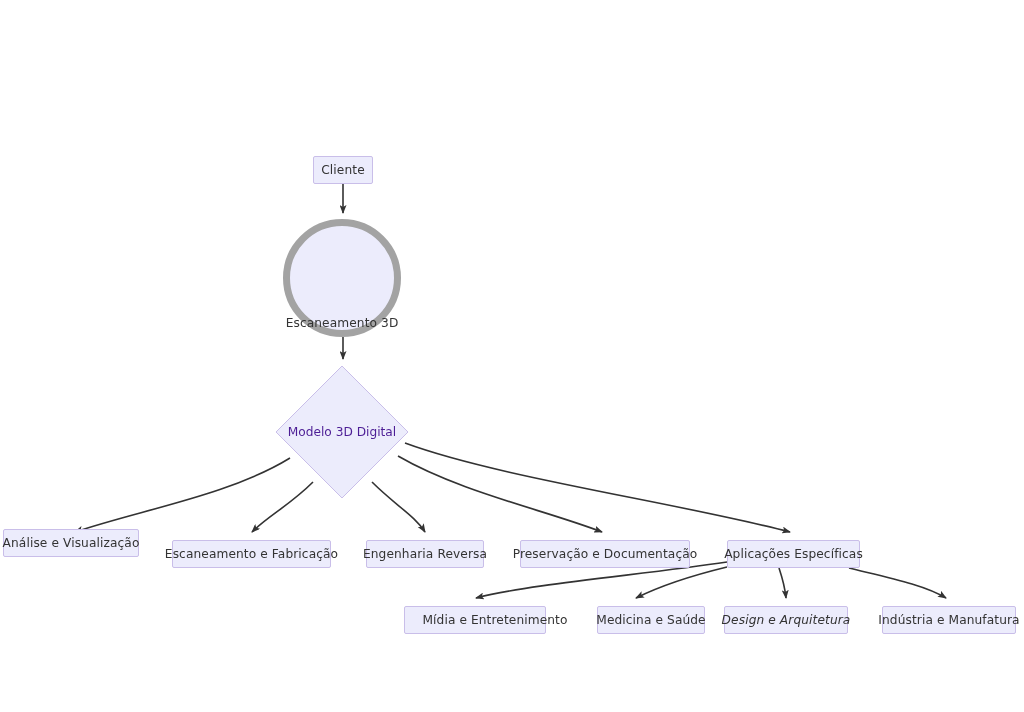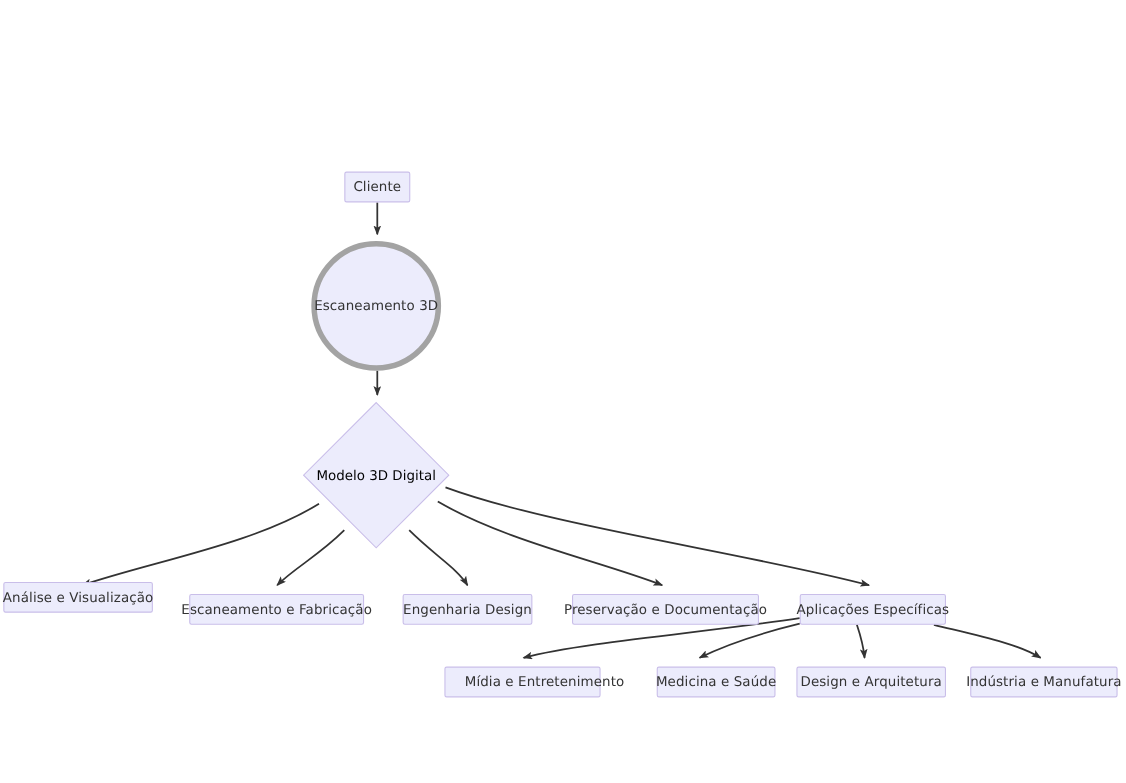--- a/index.html
+++ b/index.html
@@ -41,43 +41,44 @@
     white-space: nowrap;
     letter-spacing: 0.1px;
   }
   .node-rect {
     background: #ECECFC;
     border: 1px solid #C9BEE9;
     border-radius: 2px;
   }
   .node-circle {
     background: #ECECFC;
-    border: 5px solid #a3a3a3;
+    border: 7px solid #a3a3a3;
     border-radius: 50%;
+    align-items: flex-end;
   }
   .node-diamond-wrap {
     position: absolute;
   }
   .node-diamond-shape {
     position: absolute;
     left: 0;
     top: 0;
     width: 100%;
     height: 100%;
   }
   .node-diamond-label {
     position: absolute;
     left: 0;
     top: 0;
     width: 100%;
     height: 100%;
     display: flex;
     align-items: center;
     justify-content: center;
-    color: #000000;
+    color: #4c1d95;
     font-size: 12.2px;
     white-space: nowrap;
   }
 </style>
 </head>
 <body>
 
 <div id="flow-root">
 
   <svg id="edge-layer" viewBox="0 0 1024 712" width="1024" height="712">
@@ -114,35 +115,35 @@
         </svg>
         <div class="node-diamond-label">Modelo 3D Digital</div>
       </div>
       <div class="node node-rect" style="left: 3px; top: 489px; width: 136px; height: 28px;">
         <span>Análise e Visualização</span>
       </div>
       <div class="node node-rect" style="left: 172px; top: 500px; width: 159px; height: 28px;">
         <span>Escaneamento e Fabricação</span>
       </div>
       <div class="node node-rect" style="left: 366px; top: 500px; width: 118px; height: 28px;">
-        <span>Engenharia Design</span>
+        <span>Engenharia Reversa</span>
       </div>
       <div class="node node-rect" style="left: 520px; top: 500px; width: 170px; height: 28px;">
         <span>Preservação e Documentação</span>
       </div>
       <div class="node node-rect" style="left: 727px; top: 500px; width: 133px; height: 28px; justify-content: center;">
         <span>Aplicações Específicas</span>
       </div>
       <div class="node node-rect" style="left: 404px; top: 566px; width: 142px; height: 28px; padding-left: 40px;">
         <span>Mídia e Entretenimento</span>
       </div>
       <div class="node node-rect" style="left: 597px; top: 566px; width: 108px; height: 28px;">
         <span>Medicina e Saúde</span>
       </div>
-      <div class="node node-rect" style="left: 724px; top: 566px; width: 136px; height: 28px;">
+      <div class="node node-rect" style="left: 724px; top: 566px; width: 124px; height: 28px; font-style: italic;">
         <span>Design e Arquitetura</span>
       </div>
       <div class="node node-rect" style="left: 882px; top: 566px; width: 134px; height: 28px;">
         <span>Indústria e Manufatura</span>
       </div>
     </div>
 
 </div>
 
 </body></html>

